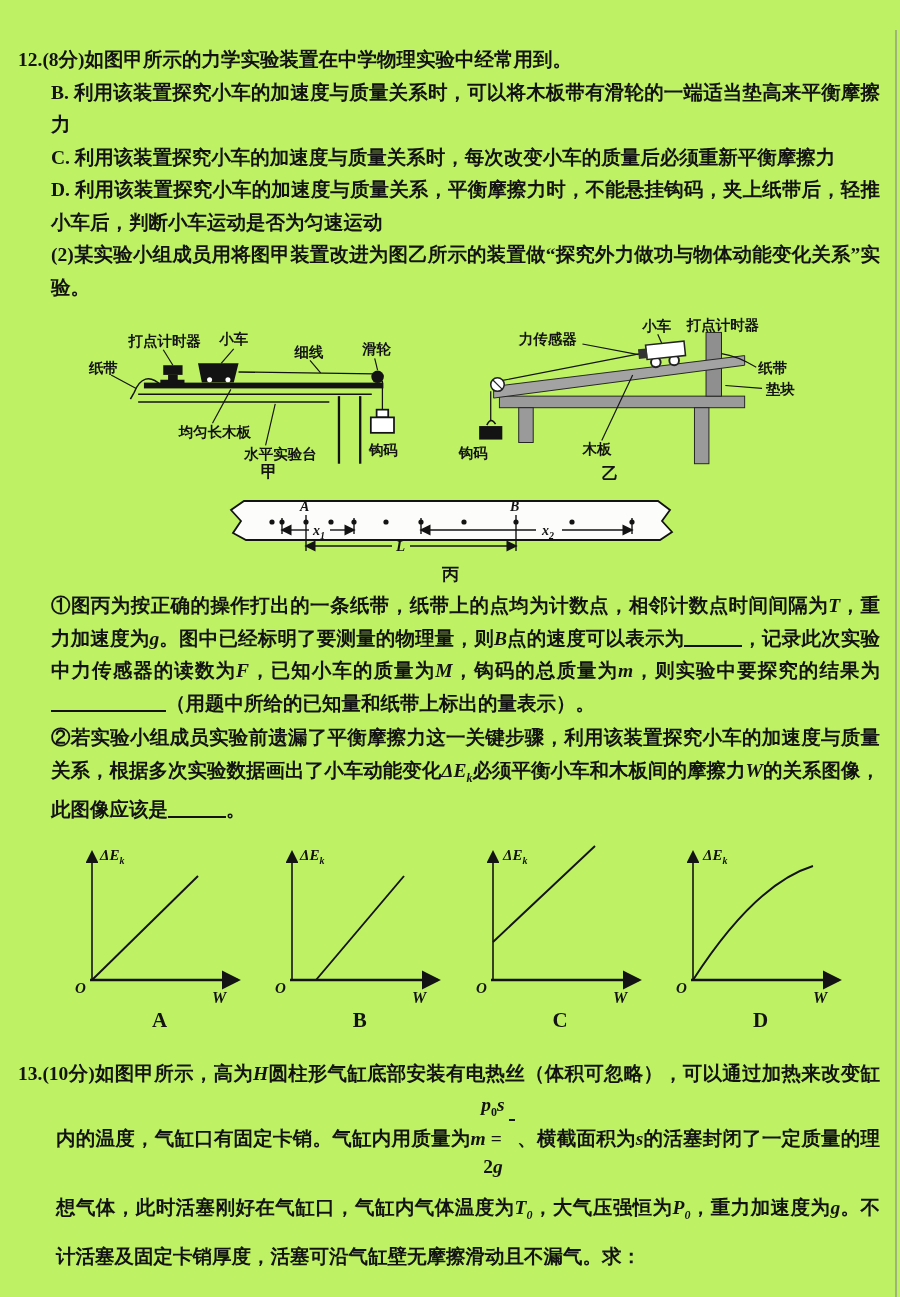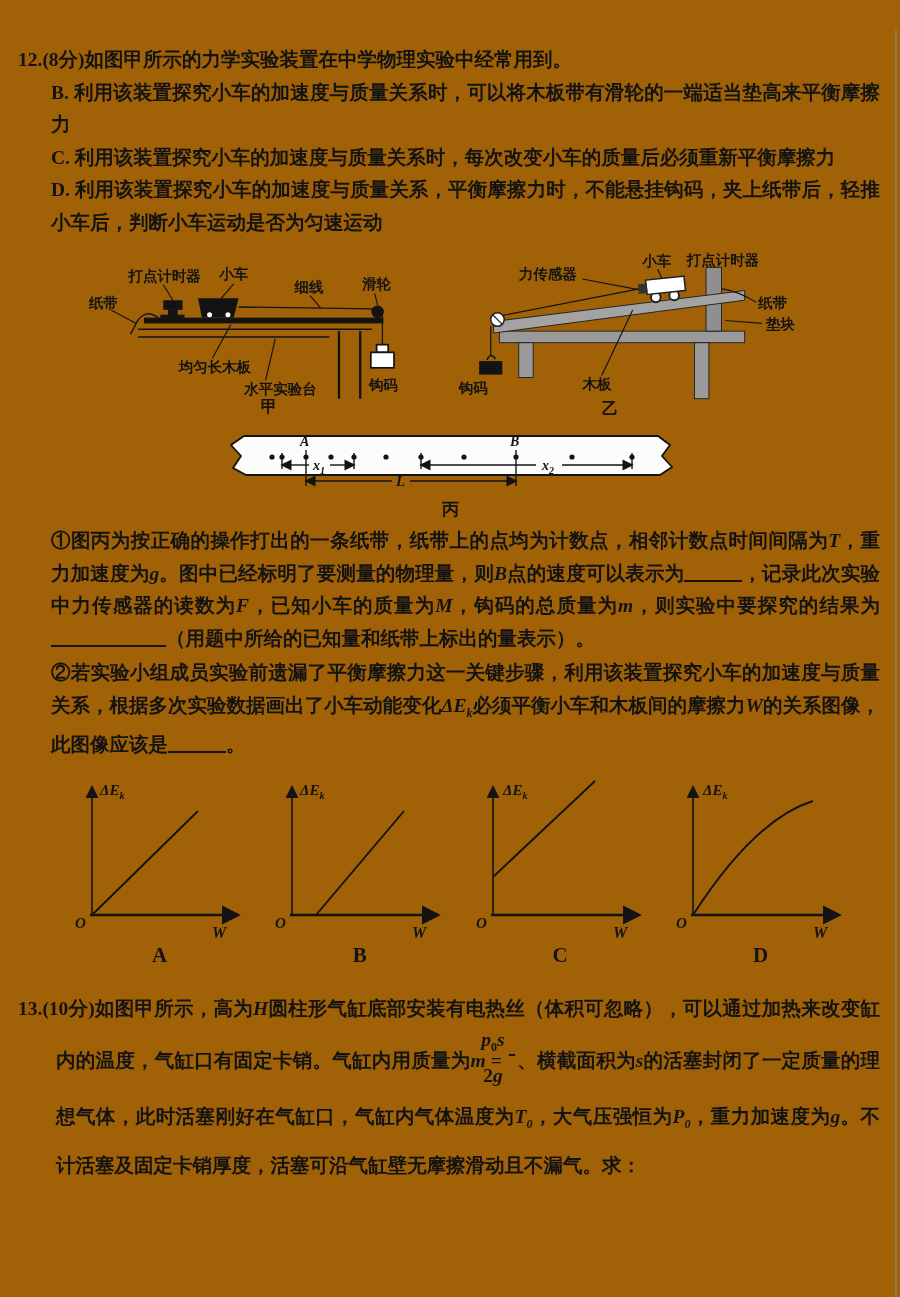--- a/index.html
+++ b/index.html
@@ -1,58 +1,59 @@
 <!DOCTYPE html>
 <html><head>
 <meta charset="utf-8">
 <style>
   html,body{margin:0;padding:0;background:#e8e8e8;}
   .page{
     position:relative; width:900px; height:1297px; box-sizing:border-box;
-    background:#a16207; color:#131313; overflow:hidden;
+    background:#bef264; color:#131313; overflow:hidden;
     padding:26px 20px 0 18px;
     font-family:"Liberation Serif","DejaVu Serif",serif;
     font-weight:600;
   }
   .para{margin:0; font-size:19.5px; line-height:32.5px; text-align:justify;}
   .ind{margin-left:33px;}
   .hang{padding-left:38px; text-indent:-38px;}
   .v{font-style:italic; font-weight:700; white-space:nowrap;}
   sub{font-size:12px;}
   .blank{display:inline-block; border-bottom:2px solid #131313; height:1.05em; vertical-align:-2px;}
   .w58{width:58px;} .w115{width:115px;}
   .figrow{display:flex; align-items:flex-start; padding-left:68px; margin-top:10px;}
   .taperow{display:flex; justify-content:center; margin-top:2px;}
   .graphrow{display:flex; justify-content:space-between; padding:0 22px 0 44px; margin-top:12px;}
   .gcell{display:flex; flex-direction:column; align-items:center;}
   .gletter{font-size:21px; font-weight:700; margin-top:2px; font-family:"Liberation Serif",serif;}
   svg text{font-family:"Liberation Serif","DejaVu Serif",serif; font-weight:600; fill:#131313;}
   .q13{margin-top:20px; line-height:42px;}
   .frac{display:inline-block; vertical-align:middle; text-align:center; line-height:1.05; margin:0 2px; font-weight:700;}
   .frac .num{display:block; border-bottom:2px solid #131313; padding:0 3px;}
-  .frac .den{display:block; padding:10px 3px;}
+  .frac .den{display:block; padding:10px 3px;margin-top:26px;}
   .scan-edge{position:absolute; right:3px; top:30px; bottom:0; width:2px; background:#8a8a8a; opacity:.6;}
 </style>
 </head>
 <body>
 
 <div class="page">
   <svg width="0" height="0" aria-hidden="true">
       <defs>
     <marker id="arr" viewBox="0 0 10 10" refX="8.5" refY="5" markerWidth="8" markerHeight="8" orient="auto-start-reverse">
       <path d="M0,0L10,5L0,10Z" fill="#131313"></path>
     </marker>
   </defs>
     </svg>
 
   
   <p class="para"><span>12.(8分)如图甲所示的力学实验装置在中学物理实验中经常用到。</span></p>
   <p class="para ind"><span>B. 利用该装置探究小车的加速度与质量关系时，可以将木板带有滑轮的一端适当垫高来平衡摩擦力</span></p>
   <p class="para ind"><span>C. 利用该装置探究小车的加速度与质量关系时，每次改变小车的质量后必须重新平衡摩擦力</span></p>
   <p class="para ind"><span>D. 利用该装置探究小车的加速度与质量关系，平衡摩擦力时，不能悬挂钩码，夹上纸带后，轻推小车后，判断小车运动是否为匀速运动</span></p>
+  <p class="para ind"><span>(2)某实验小组成员用将图甲装置改进为图乙所示的装置做“探究外力做功与物体动能变化关系”实验。</span></p>
 
   
   <div class="figrow">
     <svg width="372" height="172" viewBox="0 0 372 172">
       <g stroke="#131313" fill="none">
         <line x1="54" y1="80" x2="296" y2="80" stroke-width="1.6"></line>
         <line x1="54" y1="88" x2="252" y2="88" stroke-width="1.6"></line>
         <line x1="262" y1="82" x2="262" y2="152" stroke-width="2.4"></line>
         <line x1="284" y1="82" x2="284" y2="152" stroke-width="2.4"></line>
       </g>

